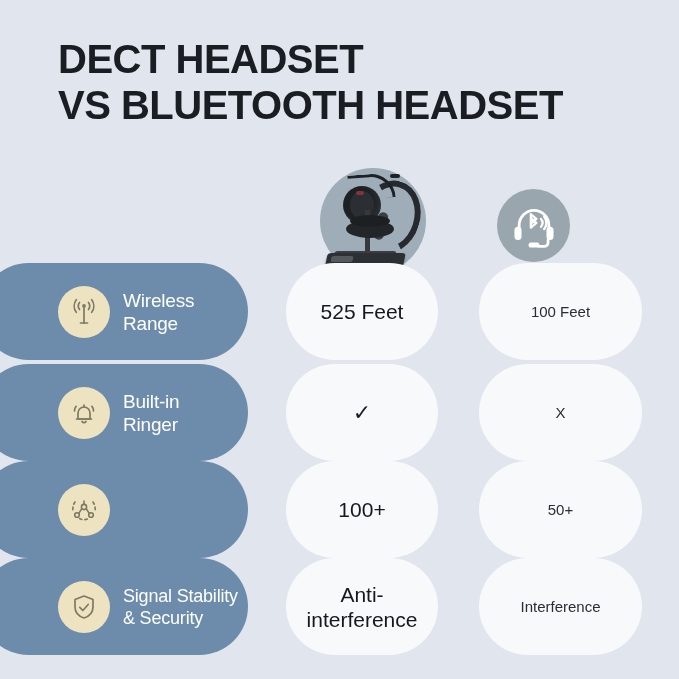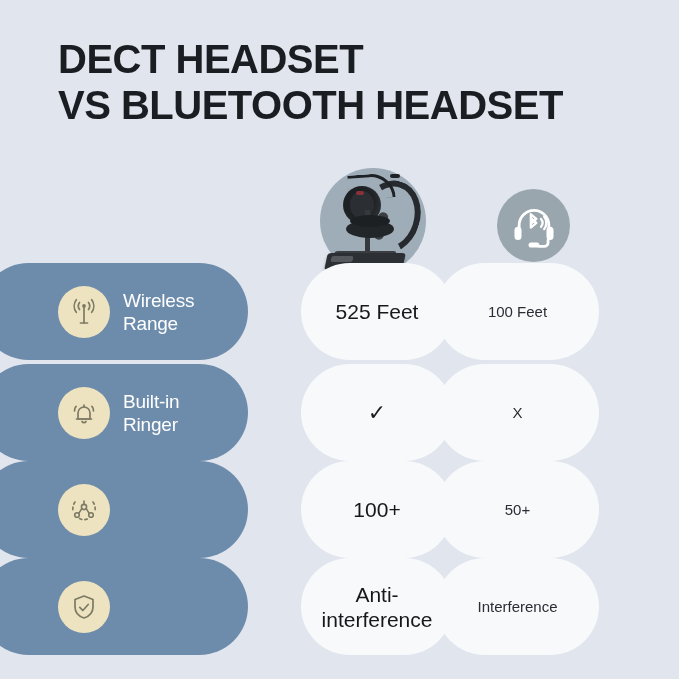--- a/index.html
+++ b/index.html
@@ -114,22 +114,22 @@
     font-size:19px;line-height:23px;font-weight:normal;
     letter-spacing:-0.2px;white-space:pre-line;
   }
   .pill .lbl.small{font-size:18px;line-height:22px;}
 
   .card{
     position:absolute;height:97px;background:#f8f9fb;
     display:flex;align-items:center;justify-content:center;
     text-align:center;
   }
-  .card.a{left:301px;width:152px;border-radius:49px;}
-  .card.b{left:436px;width:163px;border-radius:49px;}
+  .card.a{left:286px;width:152px;border-radius:49px;}
+  .card.b{left:479px;width:163px;border-radius:49px;}
   .card.a .v{
     font-size:21px;color:#16181c;line-height:25px;font-weight:normal;
   }
   .card.b .v{
     font-size:15px;color:#2a2d33;line-height:19px;font-weight:normal;
   }
   .card .v.mark{font-size:22px;color:#1a1d21;}
 </style>
 </head>
 <body>
@@ -242,20 +242,22 @@
   </div>
 
   <div class="row" style="top:558px">
     <div class="pill">
       <span class="ico">
         <svg viewBox="0 0 32 32" fill="none" stroke="#7d7a63" stroke-width="1.7" stroke-linecap="round" stroke-linejoin="round">
           <path d="M16 5 L25 8.5 v7.5 c0 5.4-3.8 9.3-9 11-5.2-1.7-9-5.6-9-11 V8.5 z"></path>
           <path d="M11.8 16.3 l3 3.2 5.4-6"></path>
         </svg>
       </span>
+      <span class="lbl small">Signal Stability
+&amp; Security</span>
     </div>
     <div class="card a">
       <span class="v" style="white-space:pre-line">Anti-
 interference</span>
     </div>
     <div class="card b">
       <span class="v">Interference</span>
     </div>
   </div>
 

